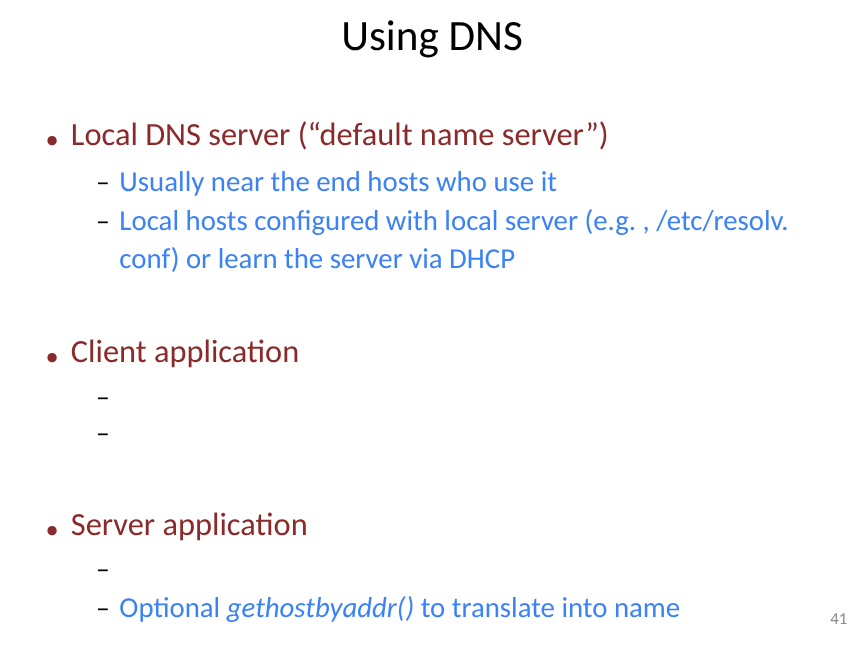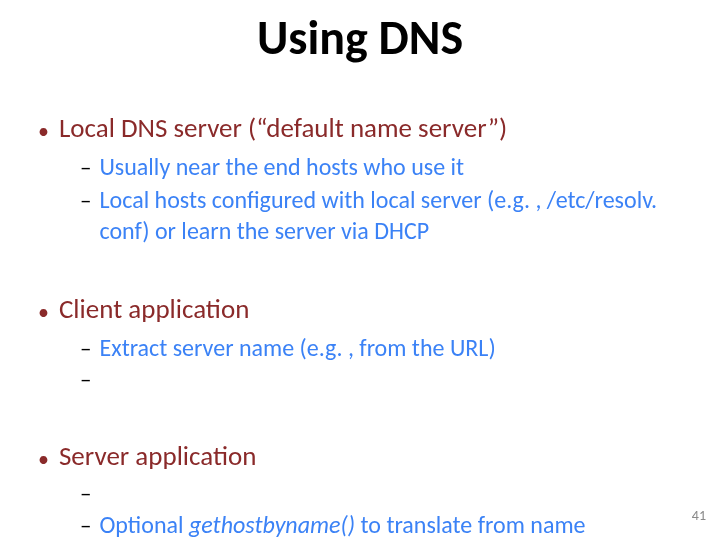--- a/index.html
+++ b/index.html
@@ -14,22 +14,22 @@
     overflow: hidden;
   }
   .slide {
     width: 720px;
     height: 540px;
     position: relative;
     box-sizing: border-box;
   }
   .title {
     text-align: center;
-    font-size: 48px;
-    font-weight: 700;
+    font-size: 36px;
+    font-weight: 400;
     color: #000;
     margin-top: 8px;
     margin-bottom: 12px;
   }
   .content {
     padding: 0 20px 0 20px;
   }
   ul.top {
     list-style: none;
     margin: 0;
@@ -116,40 +116,39 @@
       </li>
 
       <li>
         <div class="bullet-row">
           <span class="disc">•</span>
           <span class="bullet-text">Client application</span>
         </div>
         <ul class="sub">
           <li>
             <span class="dash">–</span>
-            <span class="sub-text">Extract server name (e.g. , from the URL)</span>
           </li>
           <li>
             <span class="dash">–</span>
           </li>
         </ul>
       </li>
 
       <li>
         <div class="bullet-row">
           <span class="disc">•</span>
           <span class="bullet-text">Server application</span>
         </div>
         <ul class="sub">
           <li>
             <span class="dash">–</span>
           </li>
           <li>
             <span class="dash">–</span>
-            <span class="sub-text"><span>Optional </span><i>gethostbyname()</i><span> to translate from name</span></span>
+            <span class="sub-text"><span>Optional </span><i>gethostbyaddr()</i><span> to translate into name</span></span>
           </li>
         </ul>
       </li>
 
     </ul>
   </div>
 
   <div class="pagenum">41</div>
 </div>
 

